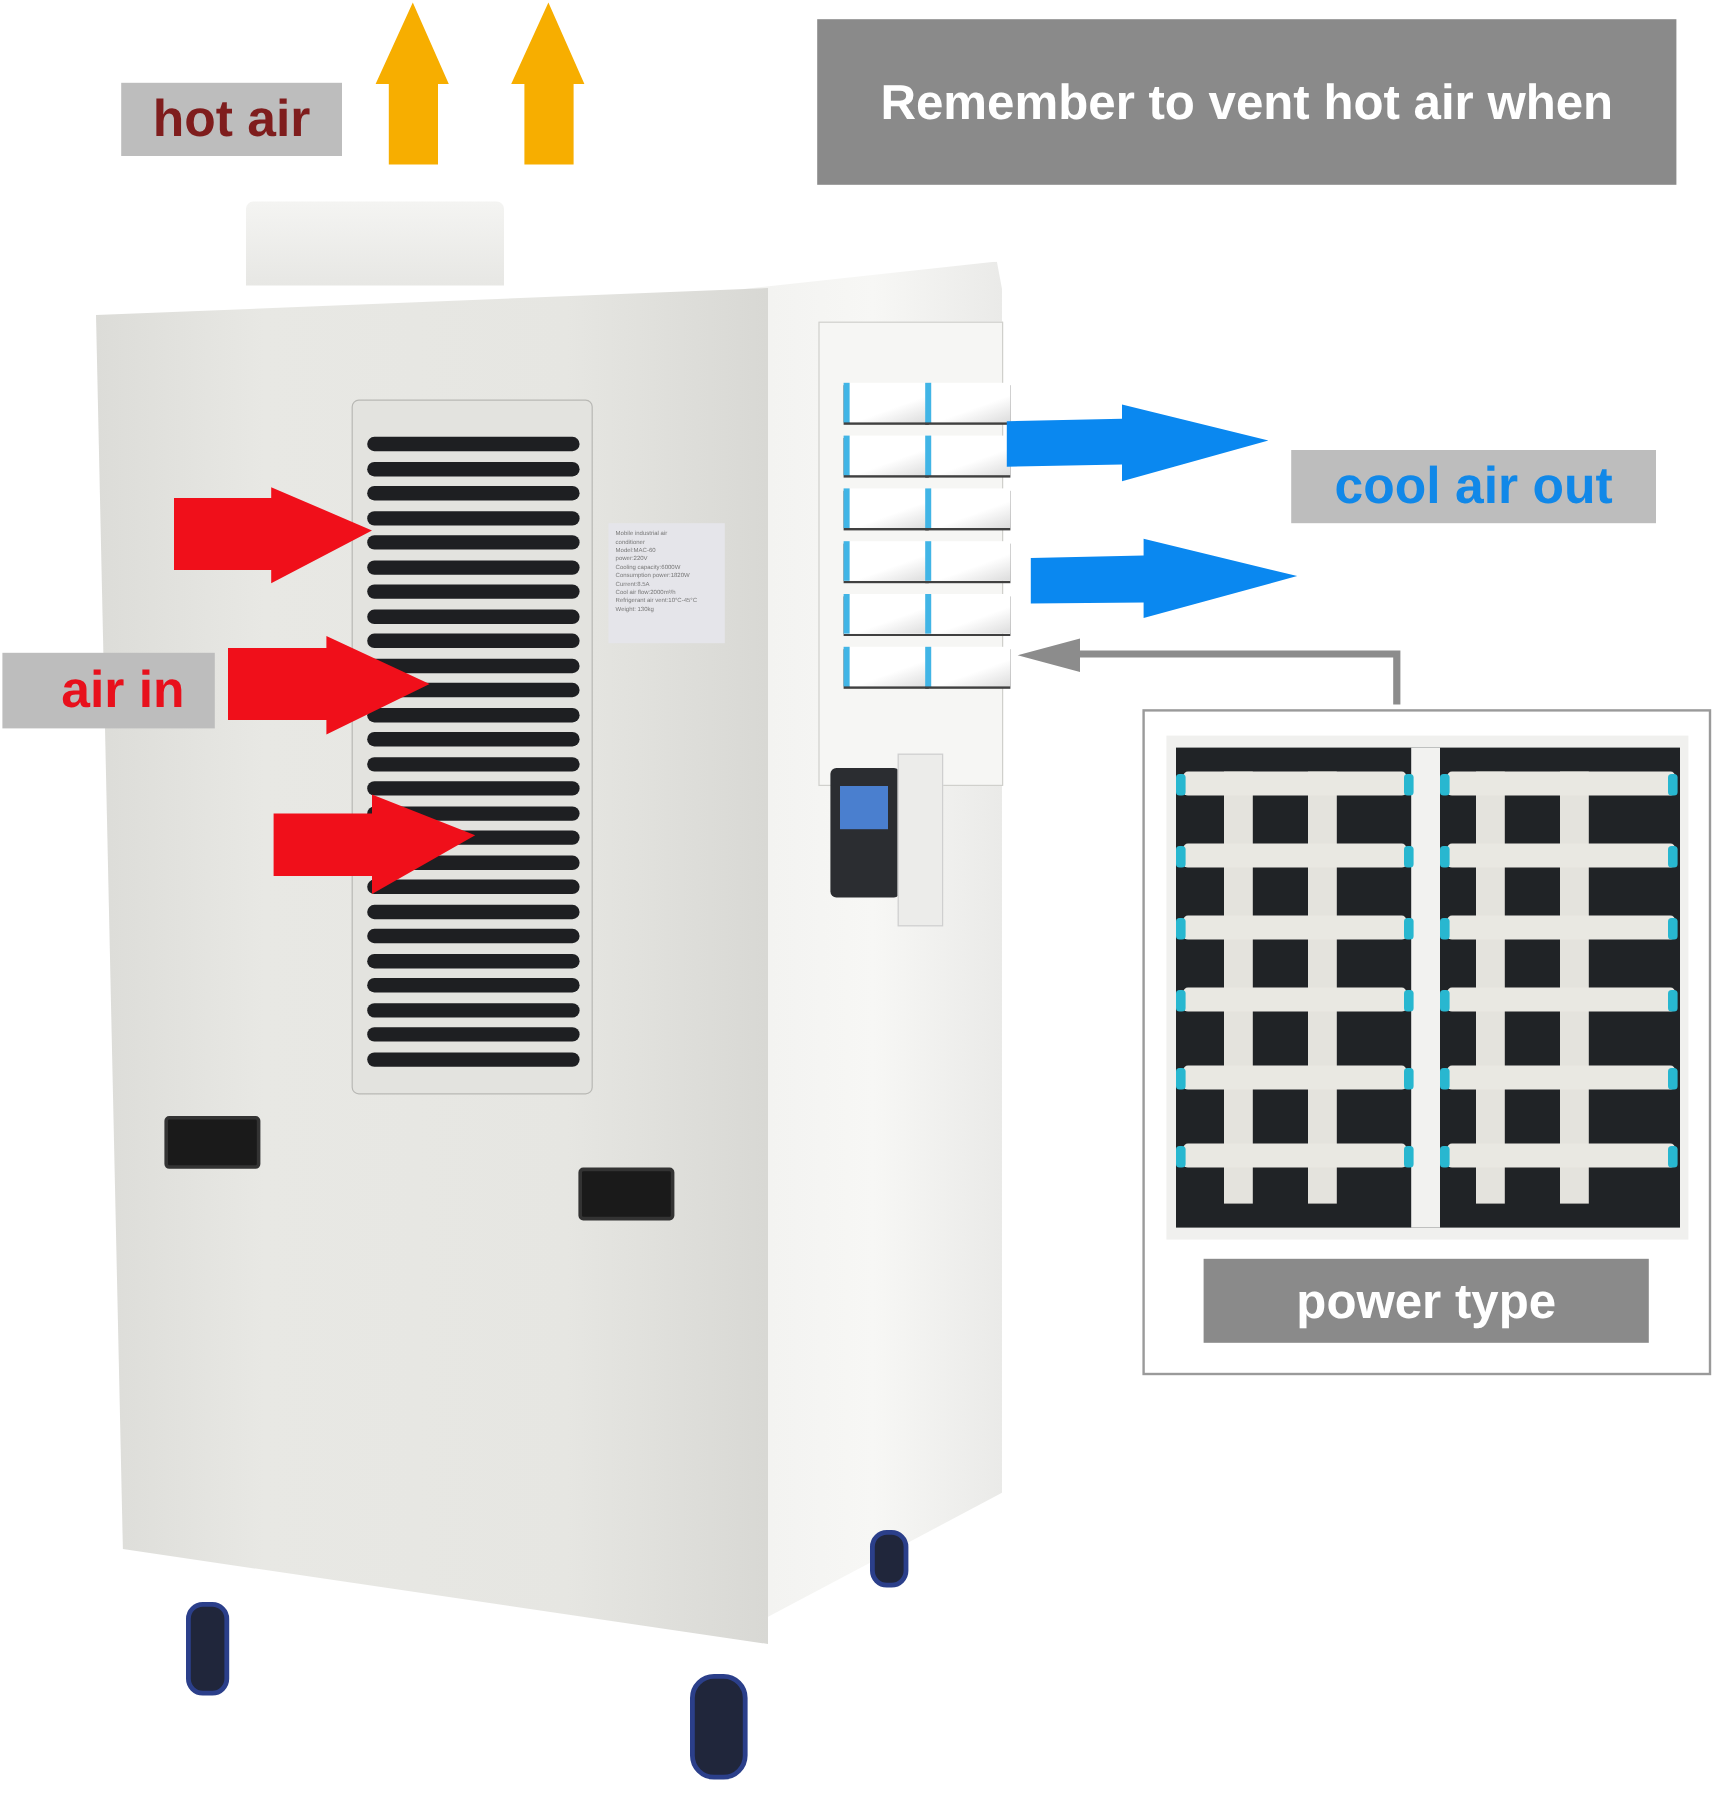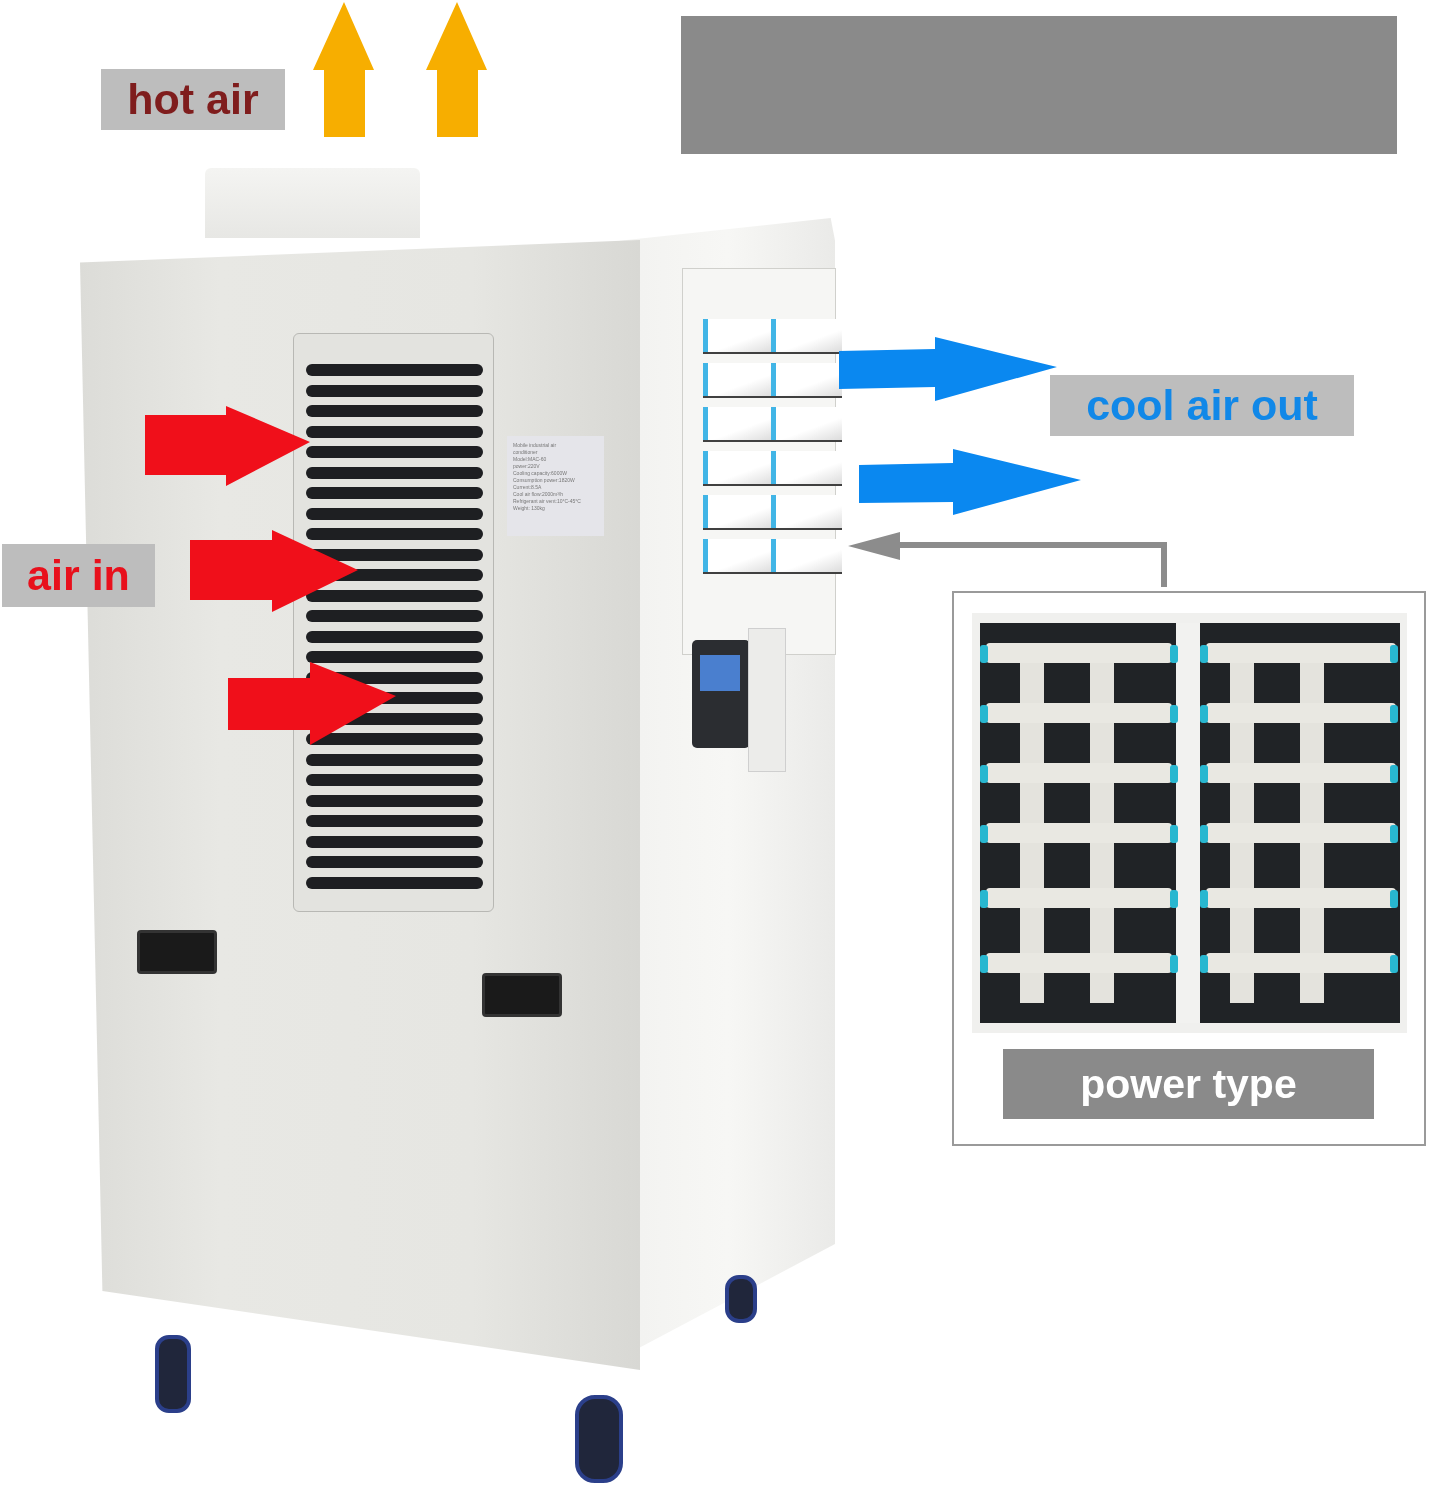--- a/index.html
+++ b/index.html
@@ -127,24 +127,25 @@
 <svg class="abs" style="left:835px;top:335px;" width="260" height="190">
   <polygon points="4,16 100,14 100,2 222,32 100,66 100,52 4,54" fill="#0a88f0"></polygon>
   <polygon points="24,130 118,128 118,114 246,145 118,180 118,167 24,168" fill="#0a88f0"></polygon>
 </svg>
 
 <svg class="abs" style="left:845px;top:530px;" width="330" height="60">
   <polygon points="3,16 55,2 55,12 322,12 322,57 316,57 316,18 55,18 55,30" fill="#8c8c8c"></polygon>
 </svg>
 
 <div class="label banner">
+  <div>Remember to vent hot air when</div>
 </div>
 <div class="label hot-label" style="color:#7f1d1d;">hot air</div>
-<div class="label cool-label" style="color:#1188e8;">cool air out</div>
-<div class="label in-label" style="color:#e8101c;">air in</div>
+<div class="label cool-label" style="color:#1188e8;margin-left:26px;">cool air out</div>
+<div class="label in-label" style="color:#e8101c;padding-left:24px;">air in</div>
 
 <div class="abs inset">
   <div class="inset-frame"></div>
   <div class="inset-grid" id="insetgrid">
       <div class="i-bar-v" style="left: 40px; top: 20px; height: 360px;"></div>
       <div class="i-bar-v" style="left: 110px; top: 20px; height: 360px;"></div>
       <div class="i-bar-v" style="left: 250px; top: 20px; height: 360px;"></div>
       <div class="i-bar-v" style="left: 320px; top: 20px; height: 360px;"></div>
       <div class="i-bar-v" style="left: 196px; top: 0px; height: 400px; background: rgb(242, 242, 240);"></div>
       <div class="i-bar-h" style="left: 6px; width: 186px; top: 20px;"></div>

